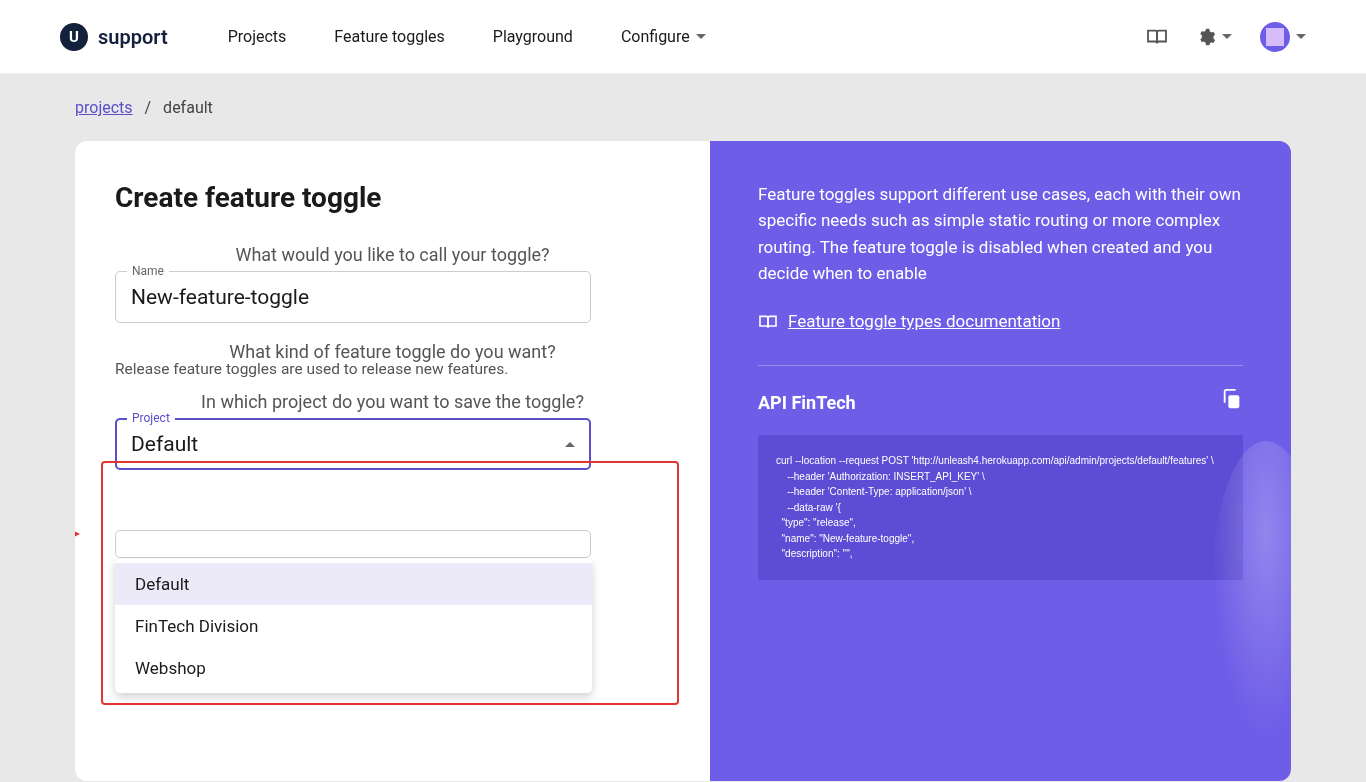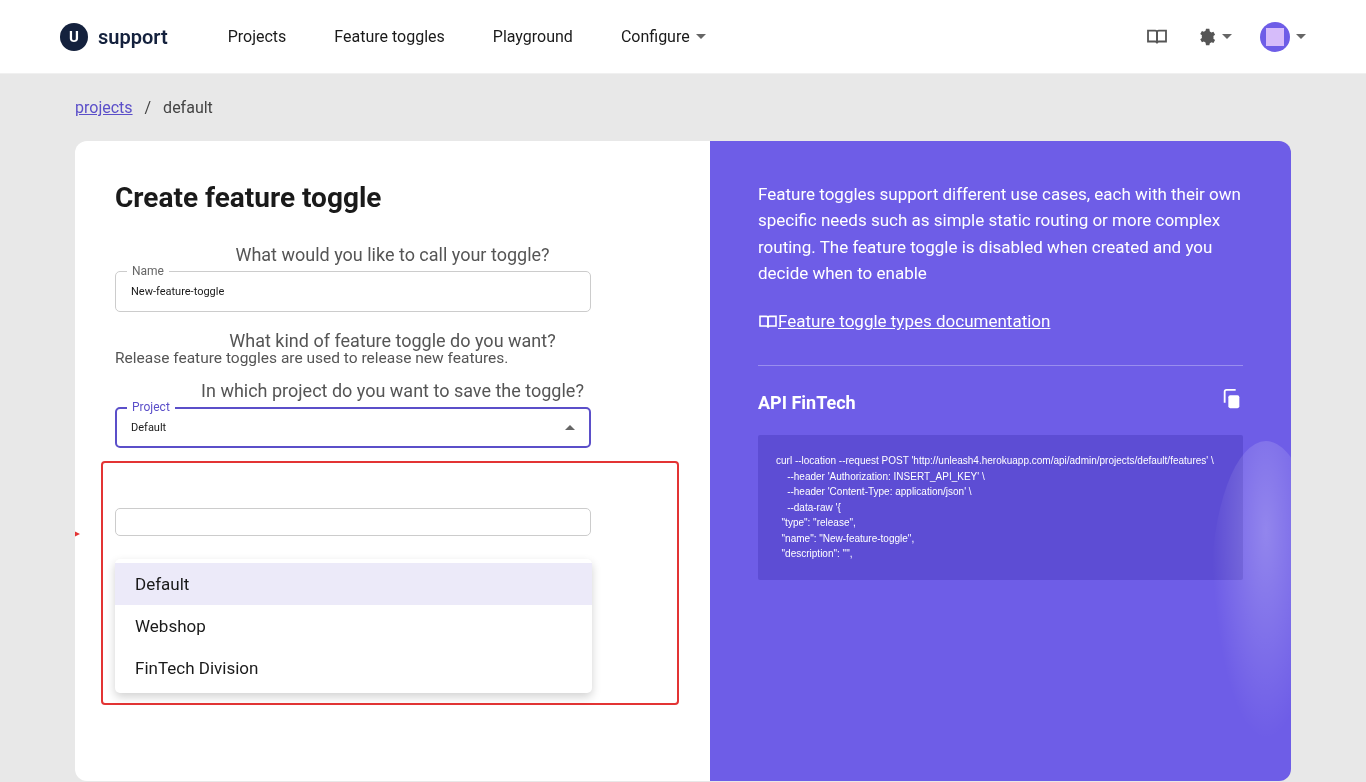--- a/index.html
+++ b/index.html
@@ -20,32 +20,32 @@
 .breadcrumb .sep { color: #444; margin: 0 8px; }
 .breadcrumb .curr { color: #444; }
 .panel { display: flex; border-radius: 12px; overflow: hidden; height: 640px; position: relative; }
 .left { background: #fff; padding: 40px 40px 0 40px; width: 635px; position: relative; }
 .right { background: #6e5de7; color: #fff; padding: 40px 48px; flex: 1; font-size: 17px; line-height: 1.55; position: relative; overflow: hidden; }
 h1 { font-size: 28px; font-weight: 700; color: #1a1a1a; margin-bottom: 30px; }
 .q { font-size: 18px; color: #555; margin-bottom: 6px; text-align: center; }
 .field-wrap { position: relative; margin-bottom: 18px; }
 .field-label { position: absolute; top: -7px; left: 12px; background: #fff; padding: 0 5px; font-size: 12px; color: #666; }
 .field-label.focused { color: #5b4fc9; }
-.field { width: 476px; border: 1px solid #ccc; border-radius: 5px; padding: 13px 15px; font-size: 11px; color: #1a1a1a; background: #fff; display: flex; align-items: center; justify-content: space-between; }
+.field { width: 476px; border: 1px solid #ccc; border-radius: 5px; padding: 13px 15px; font-size: 21px; color: #1a1a1a; background: #fff; display: flex; align-items: center; justify-content: space-between; }
 .field.focused { border: 2px solid #5b4fc9; padding: 12px 14px; }
 .helper { font-size: 15.5px; color: #555; margin-top: -8px; margin-bottom: 13px; }
 .chev { width: 0; height: 0; border-left: 5px solid transparent; border-right: 5px solid transparent; }
 .chev.down { border-top: 5px solid #666; }
 .chev.up { border-bottom: 5px solid #666; }
 .highlight-box { position: absolute; border: 2px solid #e33434; border-radius: 4px; left: 26px; top: 320px; width: 578px; height: 244px; pointer-events: none; }
 .arrow { position: absolute; left: -55px; top: 386px; }
 .dropdown-menu { position: absolute; left: 40px; top: 418px; width: 477px; background: #fff; border-radius: 5px; box-shadow: 0 4px 10px rgba(0,0,0,0.18); padding: 4px 0; }
 .dd-item { padding: 11px 20px; font-size: 17px; color: #1a1a1a; cursor: pointer; }
 .dd-item.sel { background: #eceaf9; }
-.doc-link { text-decoration: underline; color: #fff; display: inline-flex; align-items: center; margin-top: 22px; font-size: 17px; }
+.doc-link { text-decoration: underline; color: #fff; display: inline-flex; align-items: center; gap: 10px; margin-top: 22px; font-size: 17px; }
 .divider { border-top: 1px solid rgba(255,255,255,0.3); margin: 28px 0 22px 0; }
 .api-head { display: flex; justify-content: space-between; align-items: center; margin-bottom: 18px; }
 .api-title { font-size: 18px; font-weight: 700; }
 .copy-icon { cursor: pointer; }
 .codeblock { background: #5d4dd4; border-radius: 2px; padding: 18px 18px; font-family: Liberation Sans, sans-serif; font-size: 10px; line-height: 1.55; white-space: pre-wrap; word-break: break-all; }
 .field.placeholder-below { margin-top: 60px; width: 476px; }
 .ghostly { position: absolute; right: -30px; top: 300px; width: 110px; height: 300px; background: radial-gradient(ellipse at 50% 30%, rgba(255,255,255,0.25), rgba(255,255,255,0) 70%); border-radius: 50%; pointer-events: none; }
 </style>
 </head>
 <body>
@@ -123,22 +123,22 @@
 
       <div class="highlight-box"></div>
 
       <svg class="arrow" width="60" height="14">
         <line x1="0" y1="7" x2="50" y2="7" stroke="#e33434" stroke-width="2.5"></line>
         <polygon points="50,2 60,7 50,12" fill="#e33434"></polygon>
       </svg>
 
       <div class="dropdown-menu">
         <div class="dd-item sel">Default</div>
+        <div class="dd-item">FinTech Division</div>
         <div class="dd-item">Webshop</div>
-        <div class="dd-item">FinTech Division</div>
       </div>
     </div>
 
     <div class="right">
       <div>Feature toggles support different use cases, each with their own specific needs such as simple static routing or more complex routing. The feature toggle is disabled when created and you decide when to enable</div>
       <a href="#" class="doc-link">
         <svg width="20" height="16" viewBox="0 0 24 20" fill="none" stroke="#fff" stroke-width="2">
             <path d="M2 3h8a2 2 0 012 2v12a2 2 0 00-2-2H2z"></path>
             <path d="M22 3h-8a2 2 0 00-2 2v12a2 2 0 012-2h8z"></path>
           </svg>

